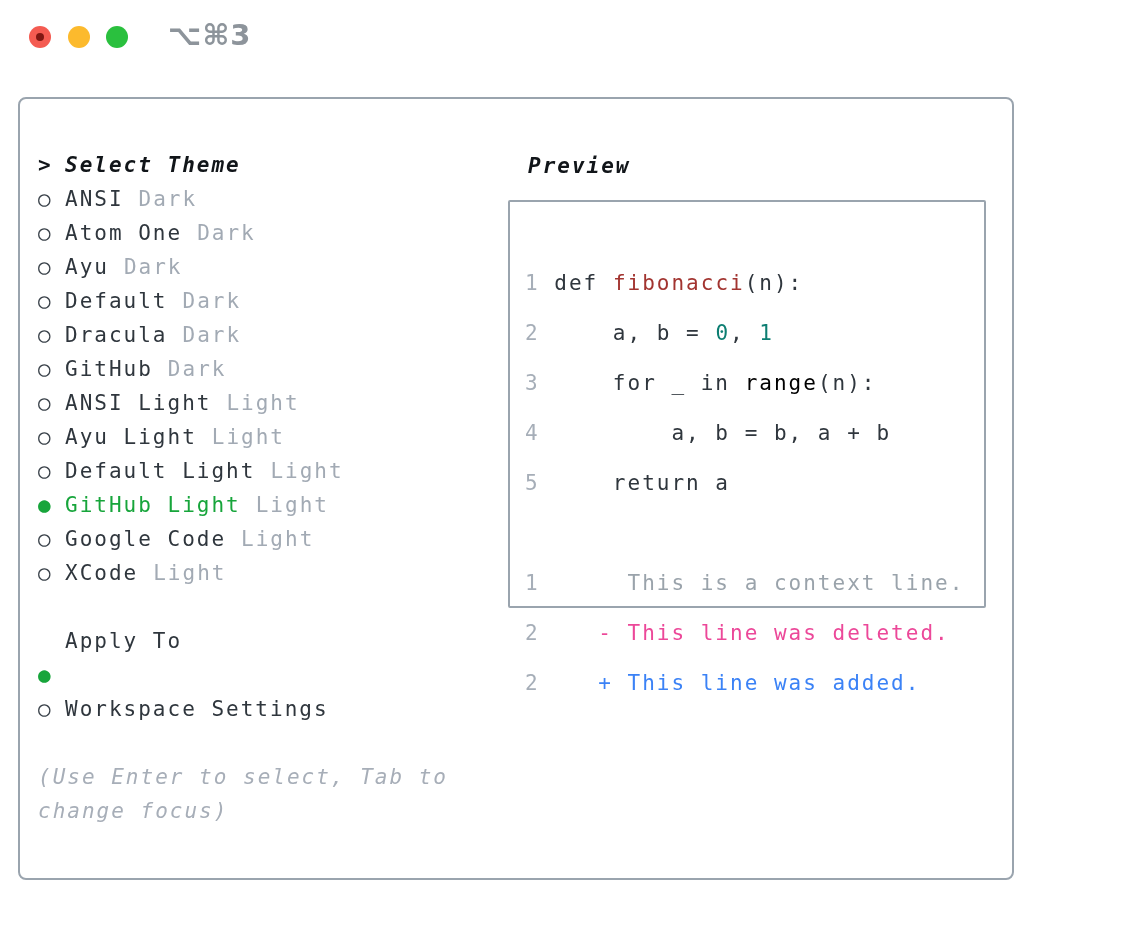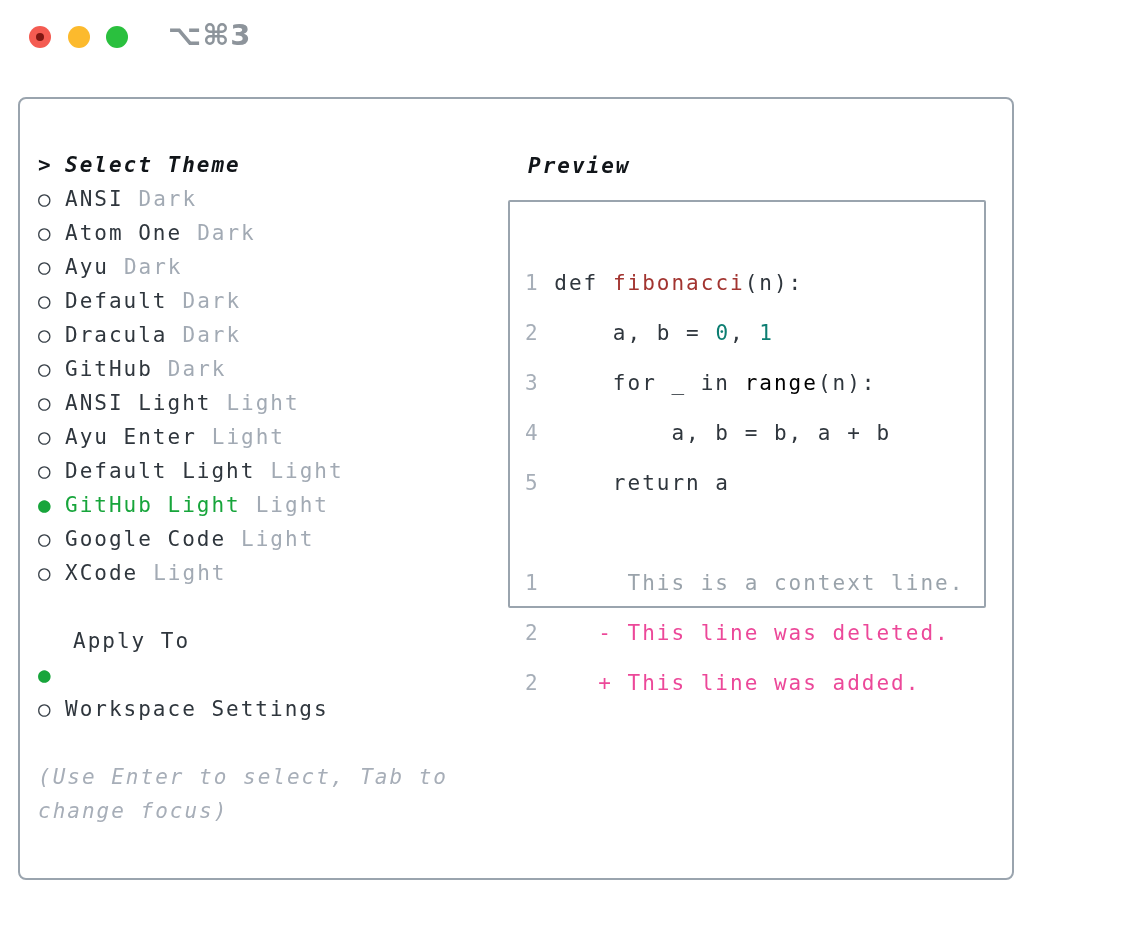--- a/index.html
+++ b/index.html
@@ -36,21 +36,21 @@
   
   .mono { font-size:21px; letter-spacing:2px; line-height:34px; color:#2f363d; }
   .row  { height:34px; white-space:pre; display:flex; align-items:center; }
   .bullet { display:inline-block; width:27px; color:#3a424a; }
   .bullet.sel { color:#17a53b; }
   .prompt { display:inline-block; width:27px; font-weight:bold; color:#111519; }
   .hdr   { font-weight:bold; color:#111519;font-style:italic; }
   .name  { color:#2f363d; }
   .name.sel { color:#17a53b; }
   .tag   { color:#a2aab4; margin-left:15px; }
-  .indent { margin-left:35px; }
+  .indent { margin-left:27px; }
   
   .left-col { position:absolute; left:38px; top:148px; }
   .gap { height:34px; }
   .hint {
     width:436px; line-height:34px; color:#a7aeb8;font-style:italic;
   }
   
   .preview-title { position:absolute; left:528px; top:149px; height:34px; line-height:34px; }
   .preview-box {
     position:absolute; left:508px; top:200px;
@@ -62,21 +62,21 @@
   }
   .code { position:absolute; left:525px; top:250px; }
   .cl { height:34px; line-height:34px; white-space:pre; font-size:21px; letter-spacing:2px;margin-top:16px; }
   .ln    { color:#a6aeb8; }
   .t-d   { color:#2f363d; }
   .t-fn  { color:#a23430; }
   .t-lit { color:#0d7e72; }
   .t-bi  { color:#000000; }
   .t-ctx { color:#9aa3ab; }
   .t-del { color:#ec4899; }
-  .t-add { color:#ec4899; }
+  .t-add { color:#3b82f6; }
 </style>
 </head>
 <body>
 
 <div class="window">
 
   <div class="titlebar">
     <div class="tl tl-red"></div>
     <div class="tl tl-yellow"></div>
     <div class="tl tl-green"></div>
@@ -105,21 +105,21 @@
     <div class="row">
       <span class="bullet">○</span><span class="name">Dracula</span><span class="tag">Dark</span>
     </div>
     <div class="row">
       <span class="bullet">○</span><span class="name">GitHub</span><span class="tag">Dark</span>
     </div>
     <div class="row">
       <span class="bullet">○</span><span class="name">ANSI Light</span><span class="tag">Light</span>
     </div>
     <div class="row">
-      <span class="bullet">○</span><span class="name">Ayu Enter</span><span class="tag">Light</span>
+      <span class="bullet">○</span><span class="name">Ayu Light</span><span class="tag">Light</span>
     </div>
     <div class="row">
       <span class="bullet">○</span><span class="name">Default Light</span><span class="tag">Light</span>
     </div>
     <div class="row">
       <span class="bullet sel">●</span><span class="name sel">GitHub Light</span><span class="tag">Light</span>
     </div>
     <div class="row">
       <span class="bullet">○</span><span class="name">Google Code</span><span class="tag">Light</span>
     </div>

